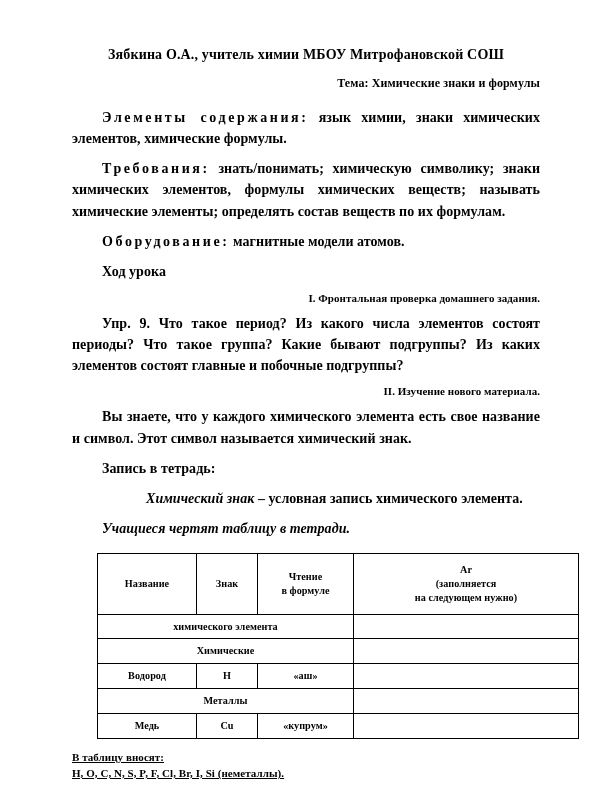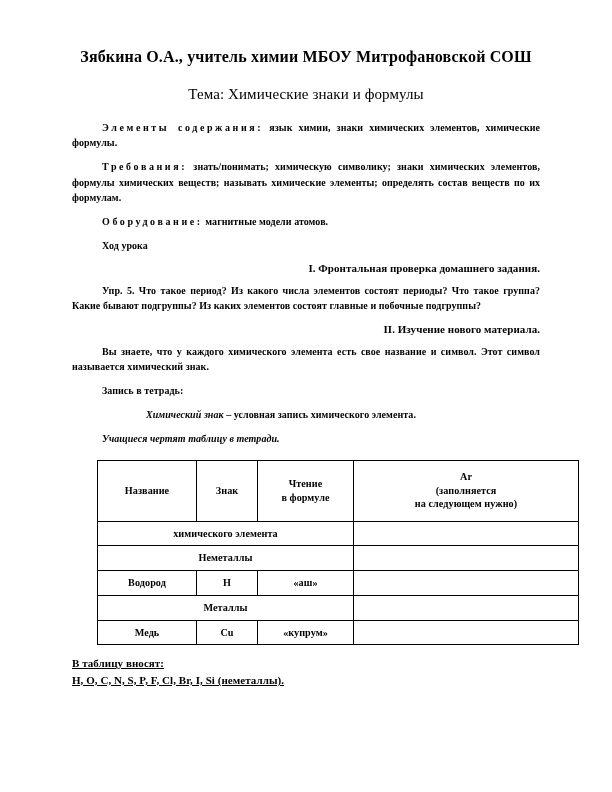--- a/index.html
+++ b/index.html
@@ -18,36 +18,36 @@
     position: relative;
     width: 612px;
     height: 792px;
     box-sizing: border-box;
     padding: 45px 72px 40px 72px;
     background: #ffffff;
   }
   .doc-title {
     text-align: center;
     font-weight: bold;
-    font-size: 16px;
+    font-size: 14px;
     line-height: 1.45;
-    margin: 0 0 16px 0;
+    margin: 0 0 10px 0;
     letter-spacing: 0.15px;
   }
   .doc-subtitle {
-    text-align: center;
-    font-weight: normal;
-    font-size: 15px;
+    text-align: right;
+    font-weight: bold;
+    font-size: 12px;
     line-height: 1.45;
     margin: 0 0 14px 0;
     letter-spacing: 0.1px;
   }
   p.para {
     margin: 0 0 9px 0;
-    font-size: 10px;
+    font-size: 14px;
     line-height: 1.52;
     text-align: justify;
     text-indent: 30px;
     font-weight: bold;
     letter-spacing: 0.05px;
   }
   .spaced {
     letter-spacing: 2.6px;
     font-weight: bold;
   }
@@ -122,21 +122,21 @@
   </p>
 
   <p class="para">
     <span class="spaced">Оборудование:</span><span> магнитные модели атомов.</span>
   </p>
 
   <p class="para centered-head">Ход  урока</p>
 
   <p class="section-head">I. Фронтальная проверка домашнего задания.</p>
 
-  <p class="para">Упр. 5. Что такое период? Из какого числа элементов состоят периоды? Что такое группа? Какие бывают подгруппы? Из каких элементов состоят главные и побочные подгруппы?</p>
+  <p class="para">Упр. 9. Что такое период? Из какого числа элементов состоят периоды? Что такое группа? Какие бывают подгруппы? Из каких элементов состоят главные и побочные подгруппы?</p>
 
   <p class="section-head">II. Изучение нового материала.</p>
 
   <p class="para">Вы знаете, что у каждого химического элемента есть свое название и символ. Этот символ называется химический знак.</p>
 
   <p class="para">Запись в тетрадь:</p>
 
   <p class="para">
     <span class="ital">Химический знак</span><span> – условная запись химического элемента.</span>
   </p>
@@ -157,21 +157,21 @@
           <div>Ar</div>
           <div>(заполняется</div>
           <div>на следующем нужно)</div>
         </td>
       </tr>
       <tr class="row-norm">
         <td colspan="3">химического элемента</td>
         <td class="c4"></td>
       </tr>
       <tr class="row-norm">
-        <td colspan="3">Неметаллы</td>
+        <td colspan="3">Химические</td>
         <td class="c4"></td>
       </tr>
       <tr class="row-norm">
         <td class="c1">Водород</td>
         <td class="c2">Н</td>
         <td class="c3">«аш»</td>
         <td class="c4"></td>
       </tr>
       <tr class="row-norm">
         <td colspan="3">Металлы</td>

